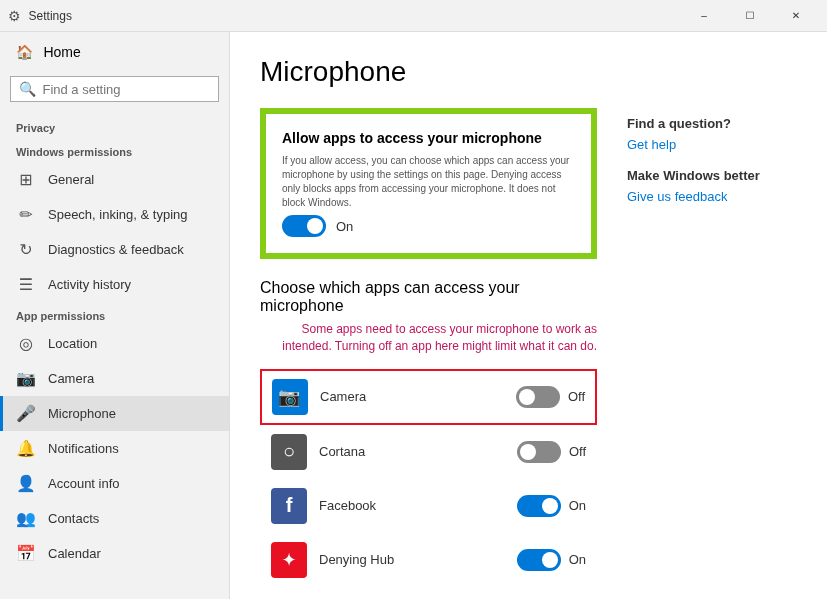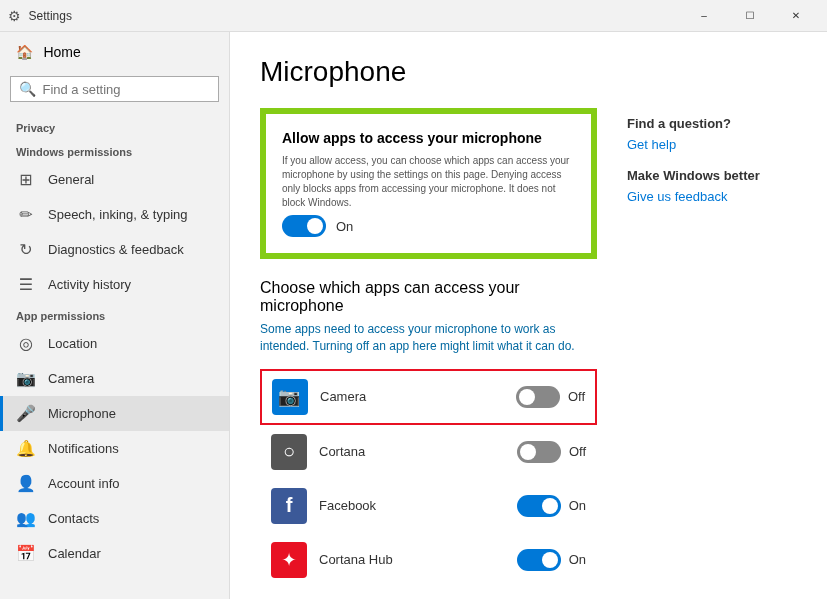--- a/index.html
+++ b/index.html
@@ -155,23 +155,24 @@
     .toggle-label { font-size: 13px; color: #333; }
 
     
     .choose-section h3 {
       font-size: 16px;
       font-weight: 400;
       margin-bottom: 6px;
     }
     .choose-section p {
       font-size: 12px;
-      color: #0369a1;
+      color: #be185d;
       margin-bottom: 14px;
       line-height: 1.4;
+      text-align: right;
     }
 
     
     .app-row {
       display: flex;
       align-items: center;
       padding: 8px 10px;
       border: 1px solid transparent;
       gap: 12px;
     }
@@ -354,21 +355,21 @@
           </div>
           <div class="app-toggle-wrap">
             <div class="toggle on"></div>
             <span class="toggle-label">On</span>
           </div>
         </div>
 
         <div class="app-row">
           <div class="app-icon feedbackhub" style="font-size:18px;">✦</div>
           <div class="app-name-wrap">
-            <div class="app-name">Cortana Hub</div>
+            <div class="app-name">Denying Hub</div>
           </div>
           <div class="app-toggle-wrap">
             <div class="toggle on"></div>
             <span class="toggle-label">On</span>
           </div>
         </div>
 
         <div class="app-row">
           
           

